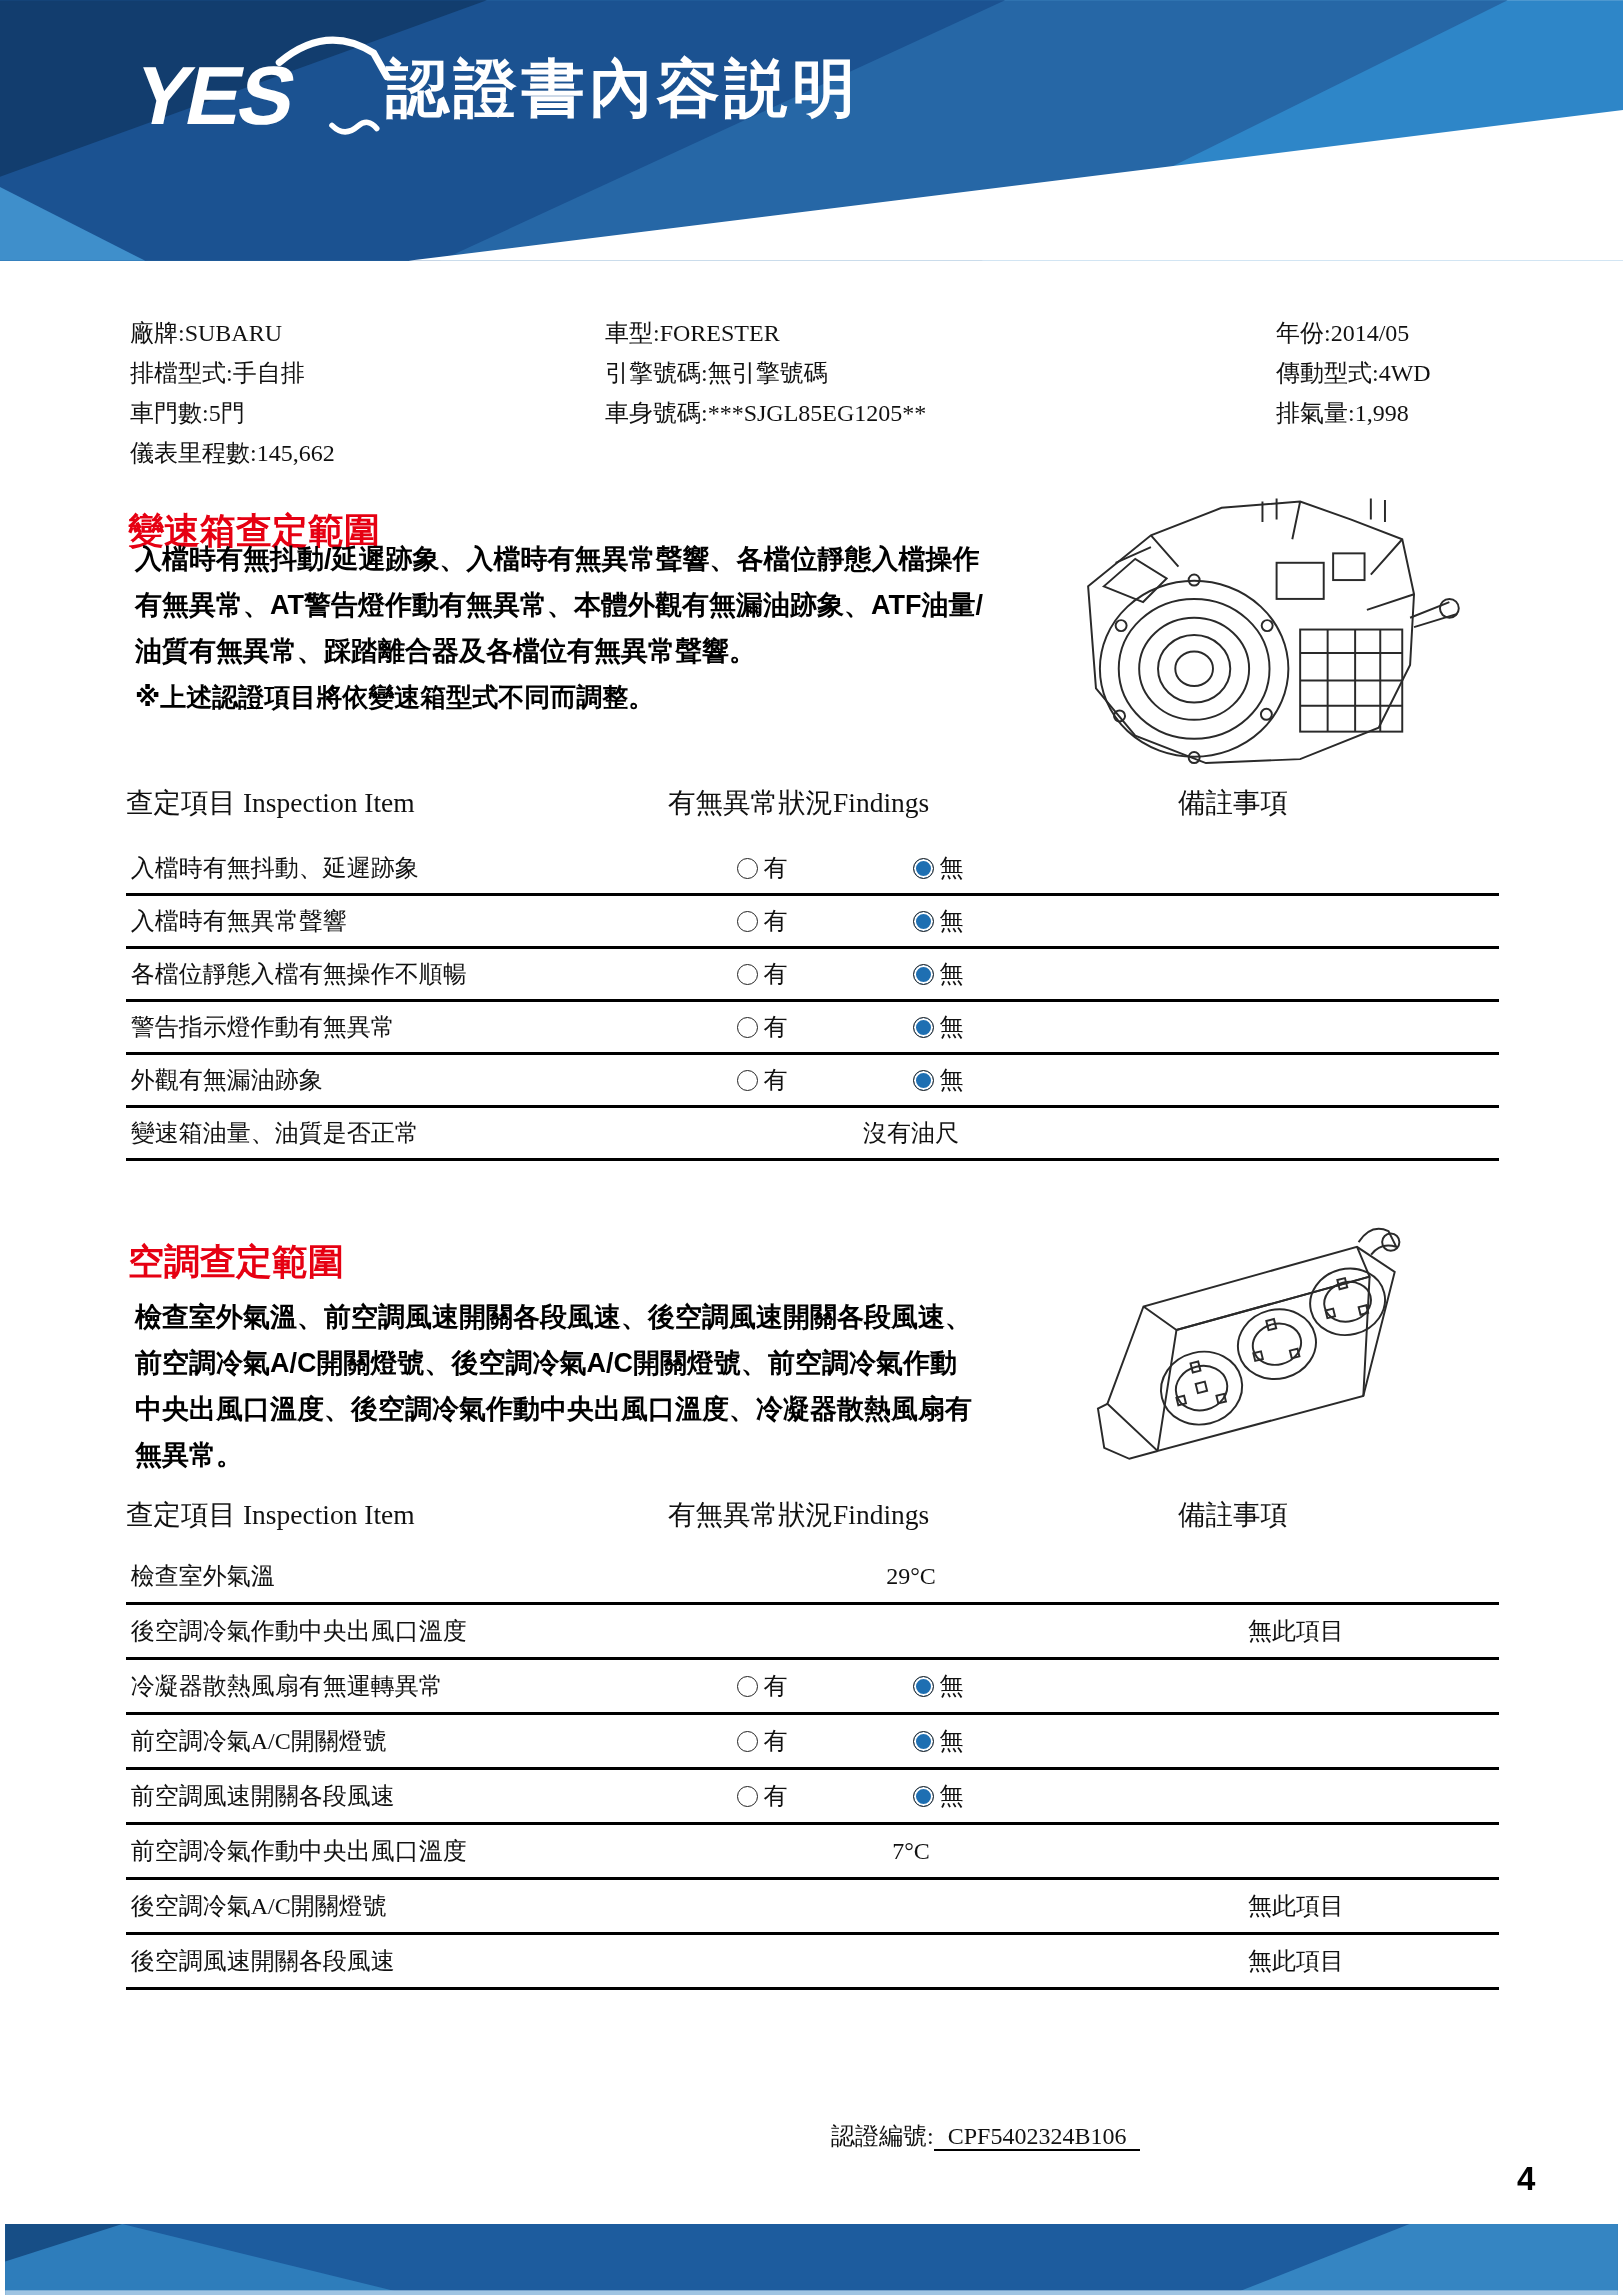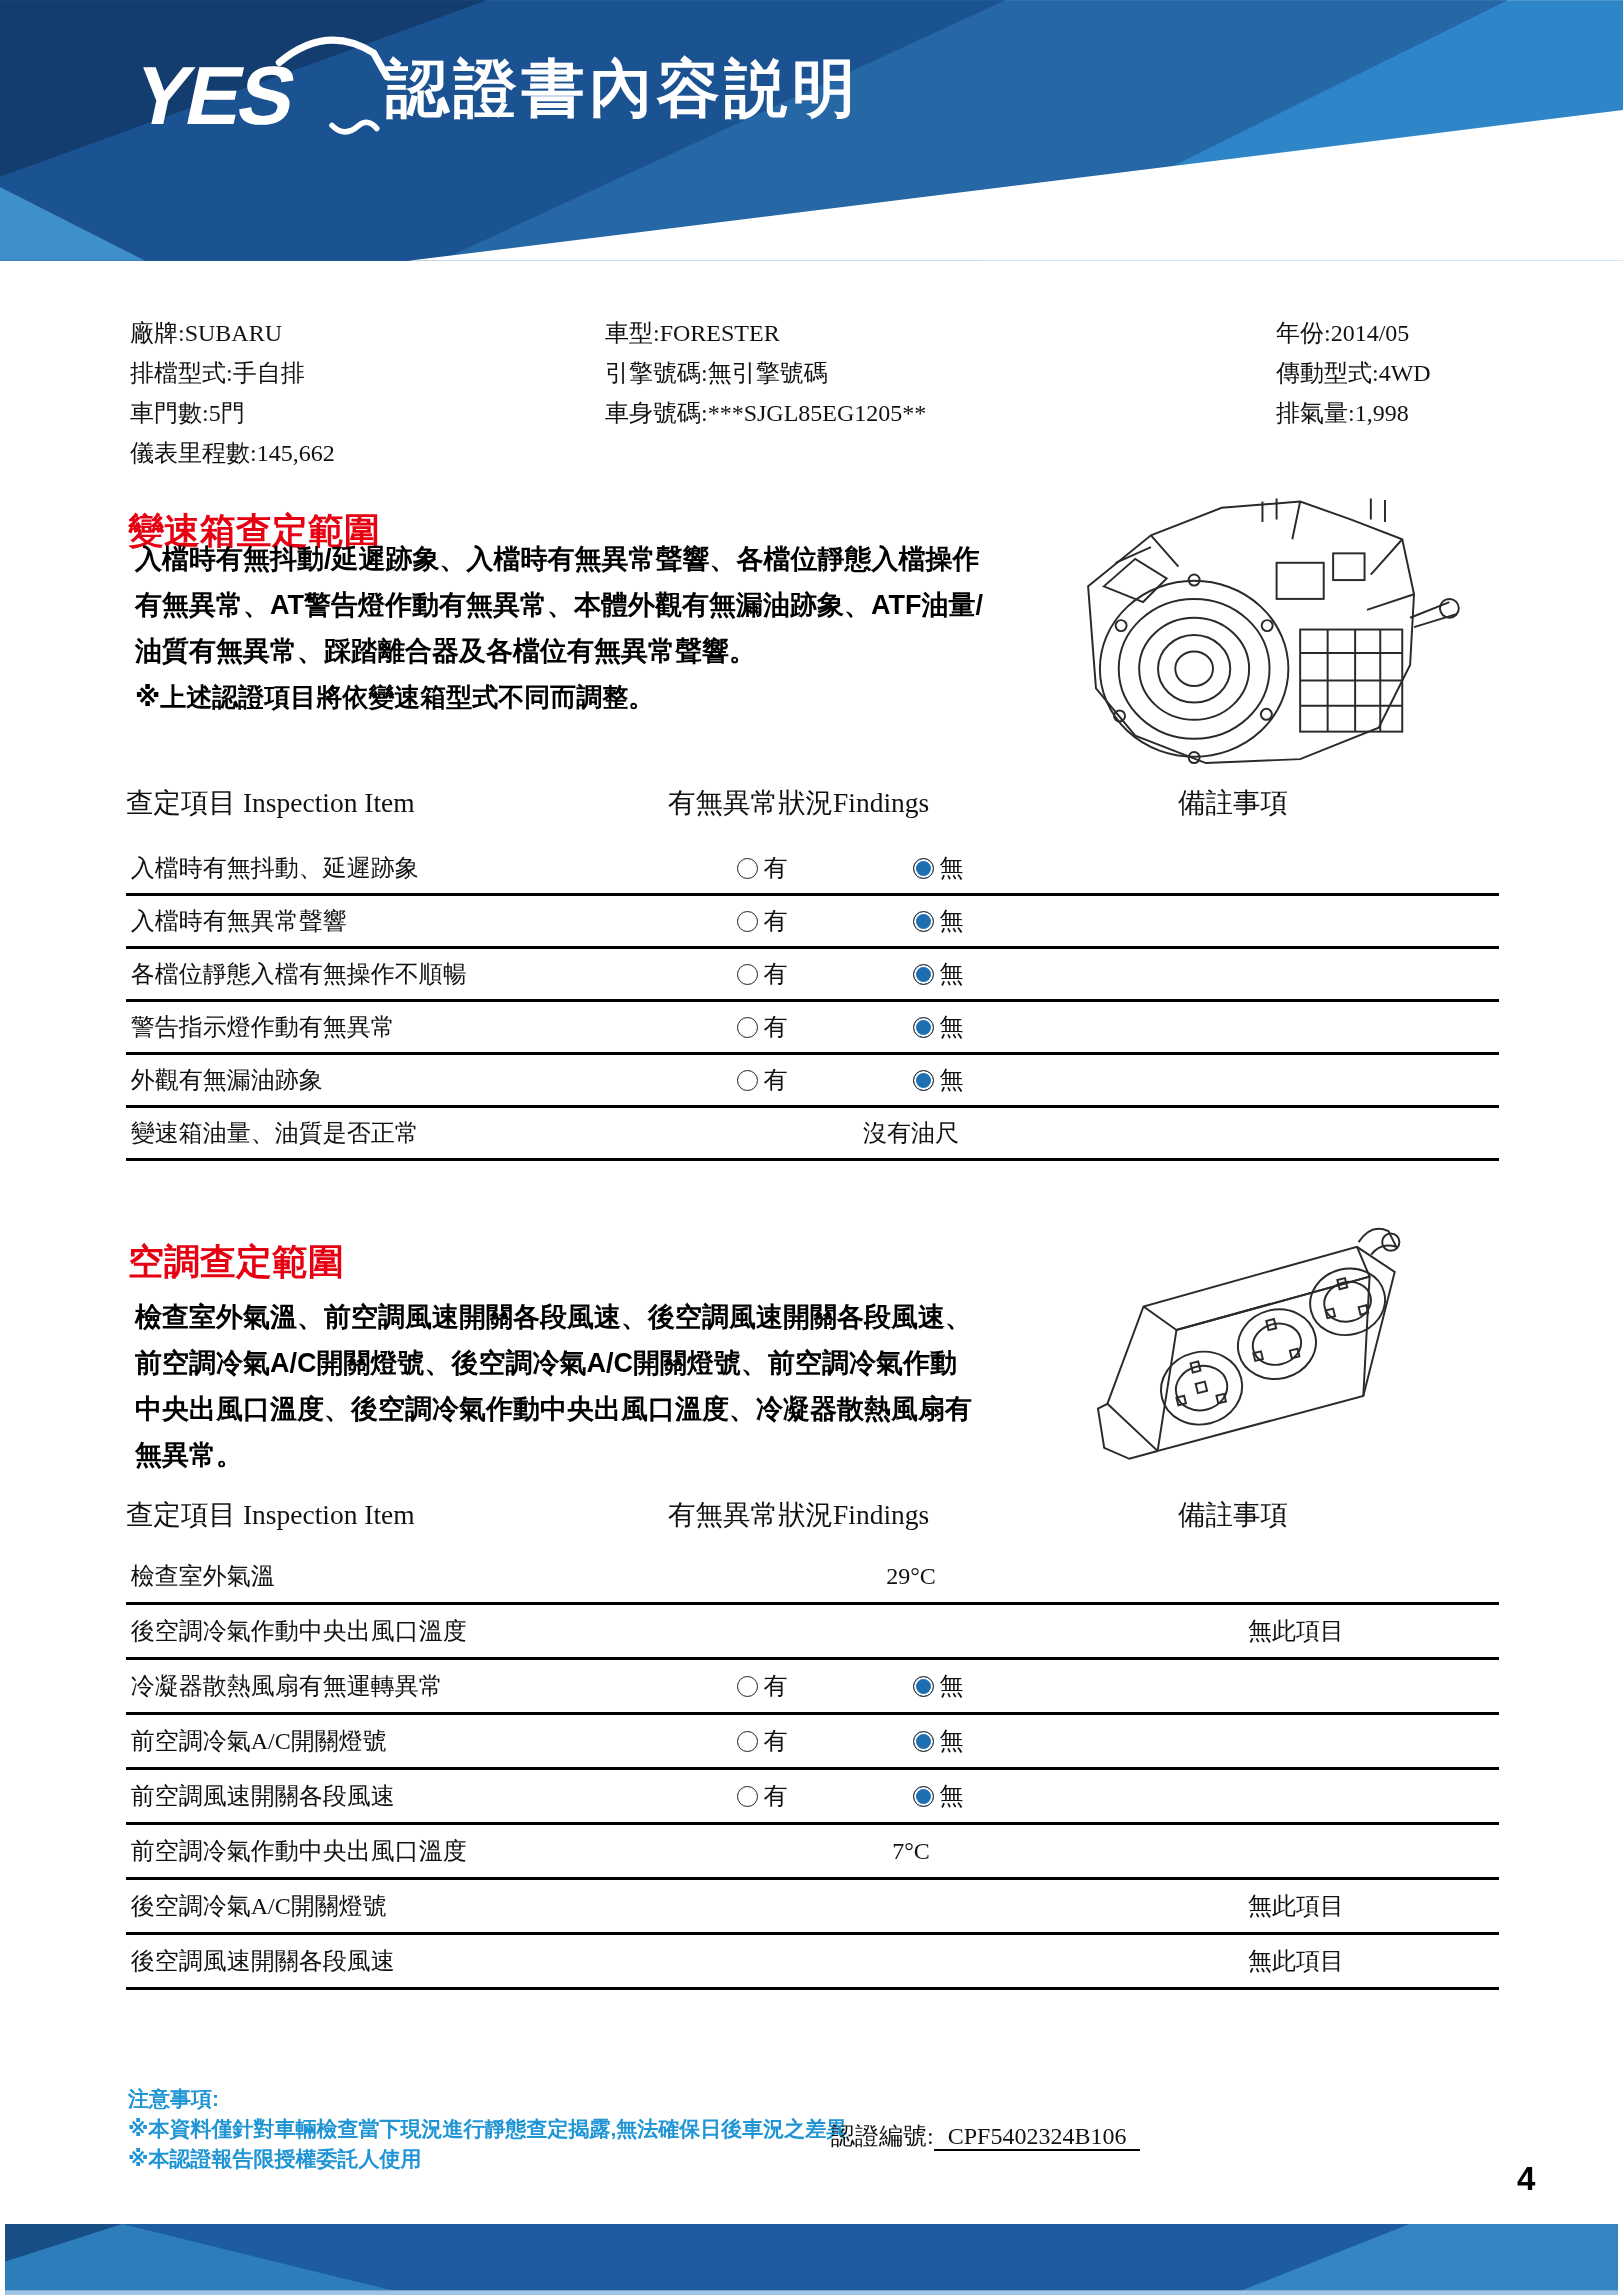--- a/index.html
+++ b/index.html
@@ -302,25 +302,20 @@
           <span class="cell-item">後空調冷氣A/C開關燈號</span>
           <span class="cell-remark">無此項目</span>
         </div>
         <div class="trow">
           <span class="cell-item">後空調風速開關各段風速</span>
           <span class="cell-remark">無此項目</span>
         </div>
       </div>
   </div>
 
-  <div class="notes">
-    <div>注意事項:</div>
-    <div>※本資料僅針對車輛檢查當下現況進行靜態查定揭露,無法確保日後車況之差異</div>
-    <div>※本認證報告限授權委託人使用</div>
-  </div>
 
   <div class="cert">
     <span>認證編號:</span><span class="cert-value">CPF5402324B106</span>
   </div>
 
   <div class="pagenum">4</div>
 
   <svg class="bottom-band" width="1623" height="71" viewBox="0 0 2067 91">
     <rect width="2067" height="91" fill="#1D5C9E"></rect>
     <polygon points="0,0 150,0 520,91 0,91" fill="#2E7DBB"></polygon>

